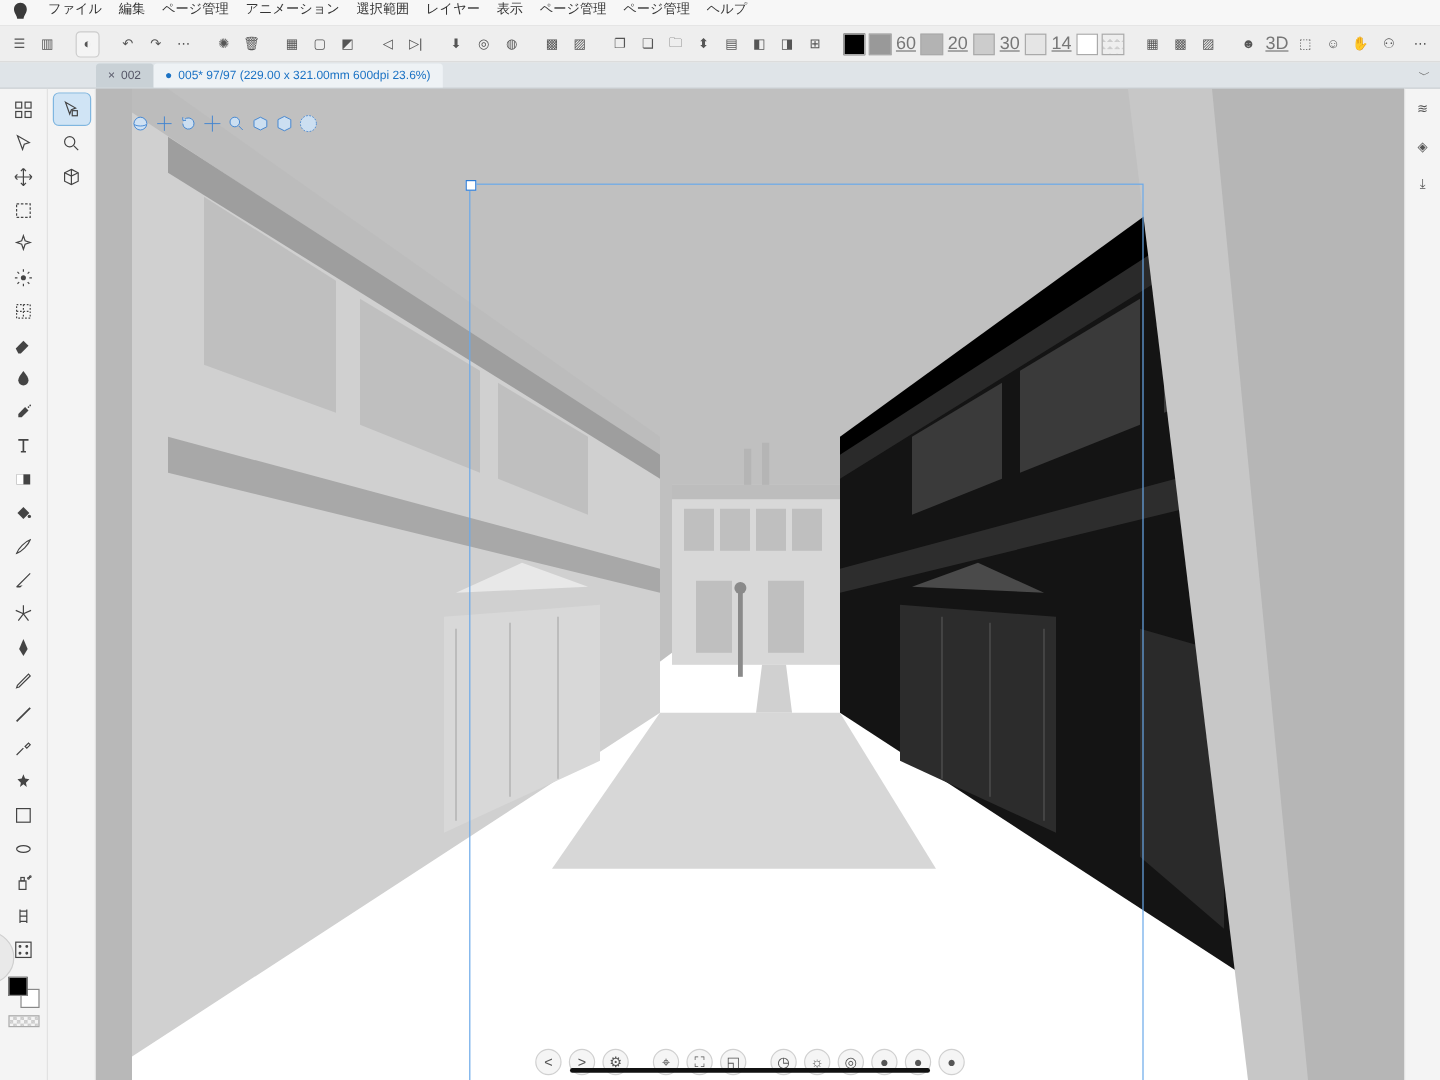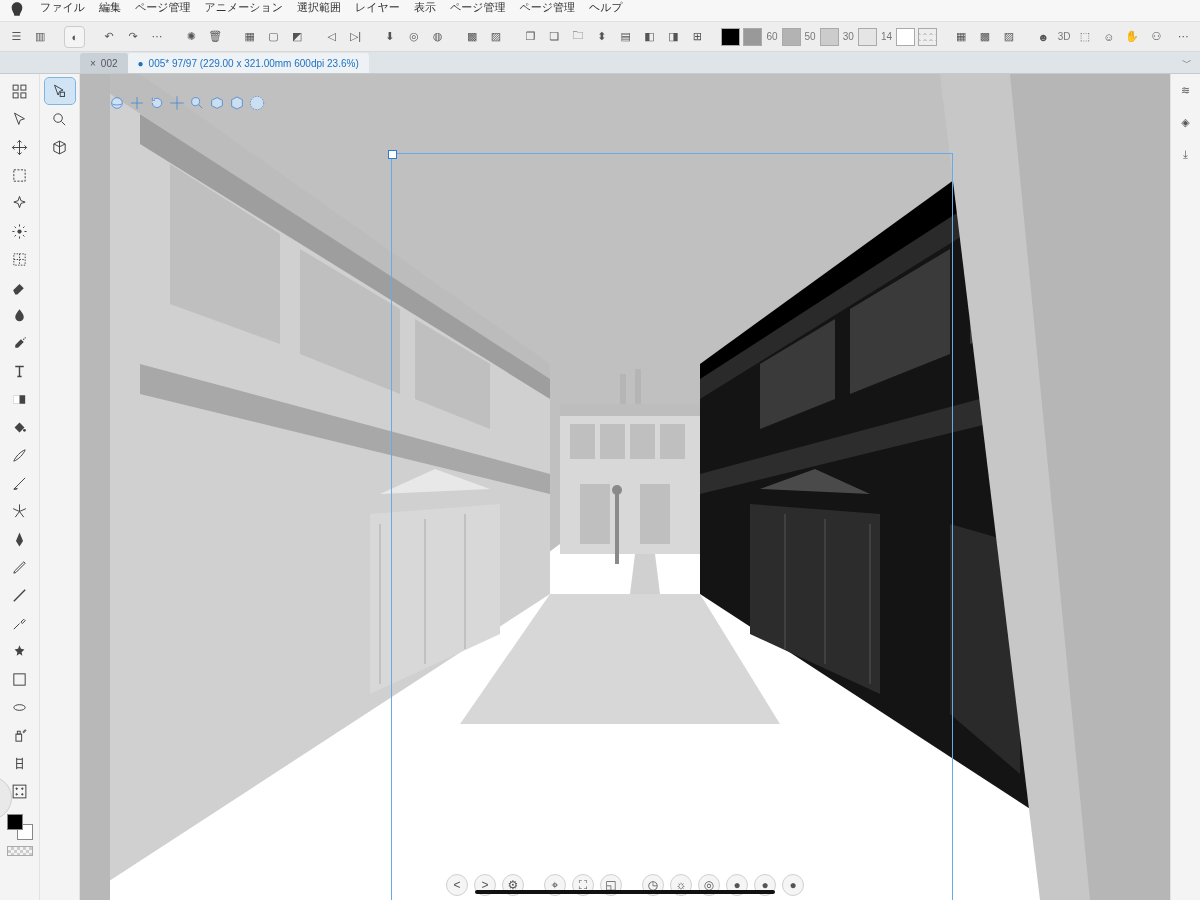--- a/index.html
+++ b/index.html
@@ -10,21 +10,21 @@
   #menubar .logo { width:18px; height:18px; display:flex; align-items:center; justify-content:center; }
   #menubar .logo svg { width:16px; height:16px; }
   #menubar .item { cursor:default; white-space:nowrap; }
 
   
   #toolbar { height:30px; background:#eeeeee; border-bottom:1px solid #d8d8d8; display:flex; align-items:center; padding:0 6px; gap:3px;}
   .tb-btn { width:22px; height:22px; border-radius:4px; display:flex; align-items:center; justify-content:center; color:#555; }
   .tb-btn.round { border:1px solid #ccc; background:#f4f4f4;}
   .tb-sep { width:8px;}
   .tb-swatch { width:20px; height:18px; border:1px solid #aaa;}
-  .tb-label  { font-size:10px; color:#777; padding:0 1px; }
+  .tb-label  { font-size:15px; color:#777; padding:0 1px;text-decoration:underline; }
 
   
   #tabbar { height:22px; background:#dfe4e8; display:flex; align-items:flex-end; padding-left:80px; border-bottom:1px solid #c5cacf; position:relative;}
   #tabbar .tab { height:20px; padding:0 10px; font-size:10px; display:flex; align-items:center; gap:5px; color:#556; }
   #tabbar .tab.inactive { background:#c9d1d6; border-radius:3px 3px 0 0;}
   #tabbar .tab.active   { background:#eef2f5; border-radius:3px 3px 0 0; color:#1b72c4;}
   #tabbar .tab .close { font-size:10px;}
   #tabbar .chevron { position:absolute; right:8px; top:4px; font-size:10px; color:#666;}
 
   
@@ -122,21 +122,21 @@
   <div class="tb-btn">⬍</div>
   <div class="tb-btn">▤</div>
   <div class="tb-btn">◧</div>
   <div class="tb-btn">◨</div>
   <div class="tb-btn">⊞</div>
   <div class="tb-sep"></div>
   <div class="tb-swatch" style="background:#000"></div>
   <div class="tb-swatch" style="background:#999"></div>
   <span class="tb-label">60</span>
   <div class="tb-swatch" style="background:#b3b3b3"></div>
-  <span class="tb-label">50</span>
+  <span class="tb-label">20</span>
   <div class="tb-swatch" style="background:#ccc"></div>
   <span class="tb-label">30</span>
   <div class="tb-swatch" style="background:#e5e5e5"></div>
   <span class="tb-label">14</span>
   <div class="tb-swatch" style="background:#fff"></div>
   <div class="tb-swatch" style="background-image:linear-gradient(45deg,#ccc 25%,transparent 25%),linear-gradient(-45deg,#ccc 25%,transparent 25%);background-size:6px 6px"></div>
   <div class="tb-sep"></div>
   <div class="tb-btn">▦</div>
   <div class="tb-btn">▩</div>
   <div class="tb-btn">▨</div>

